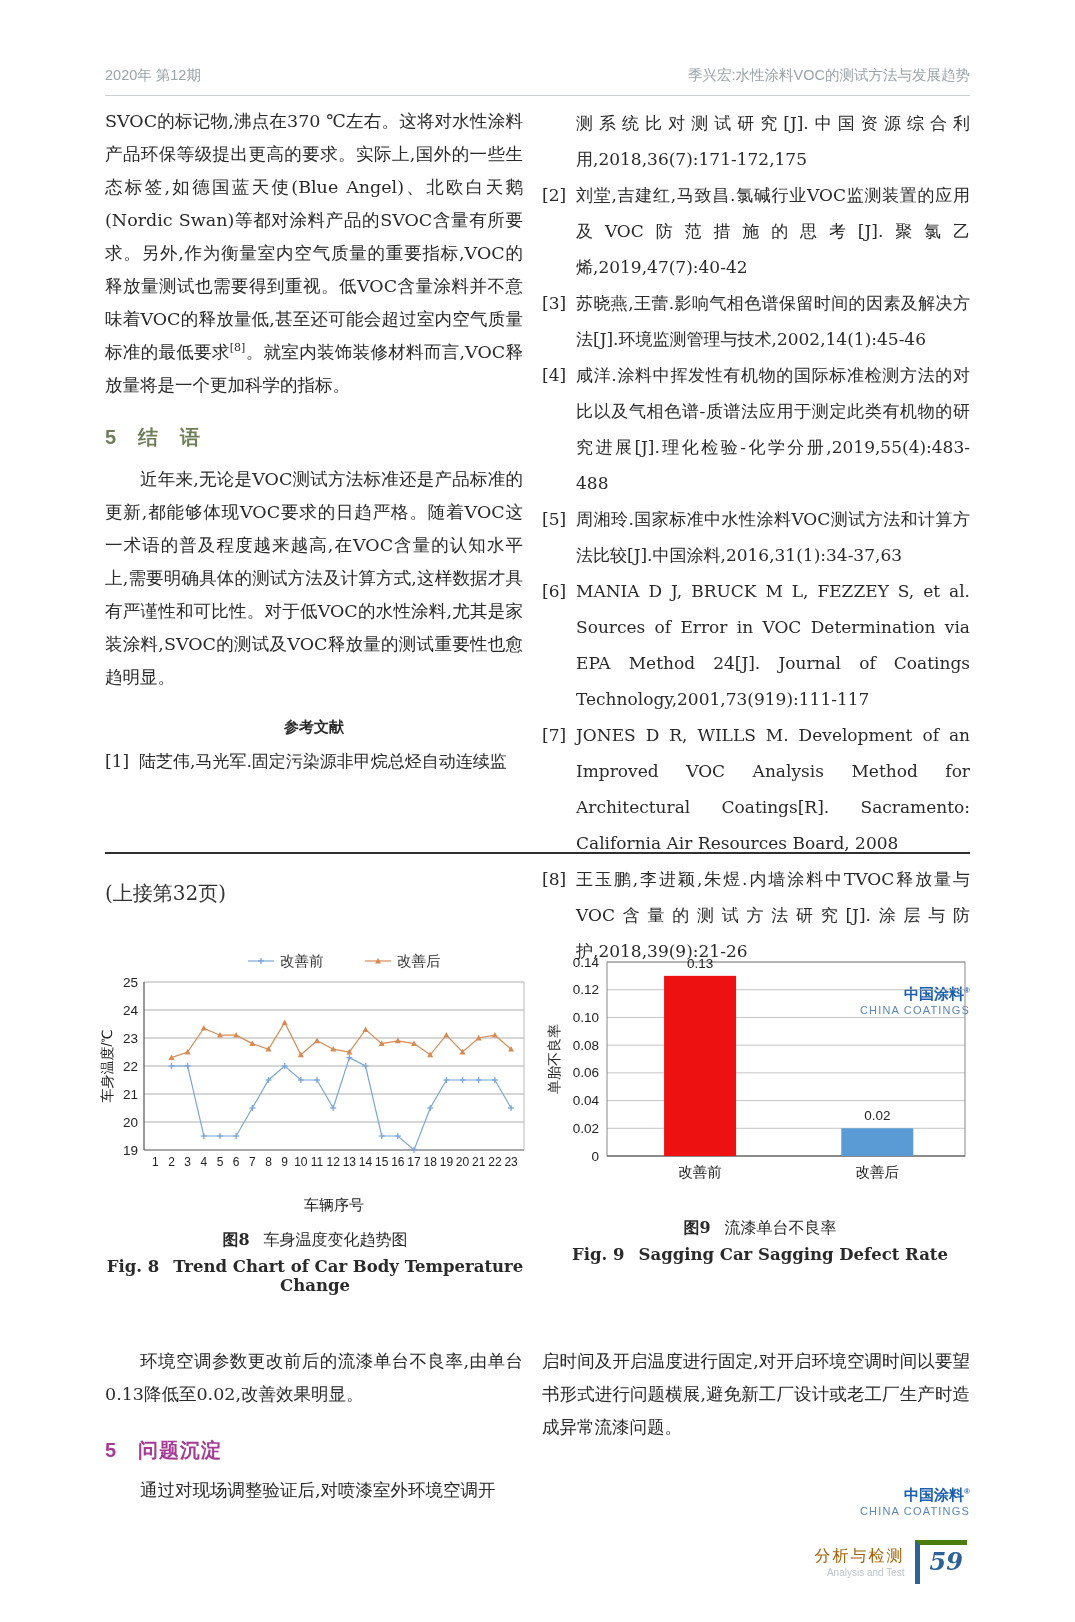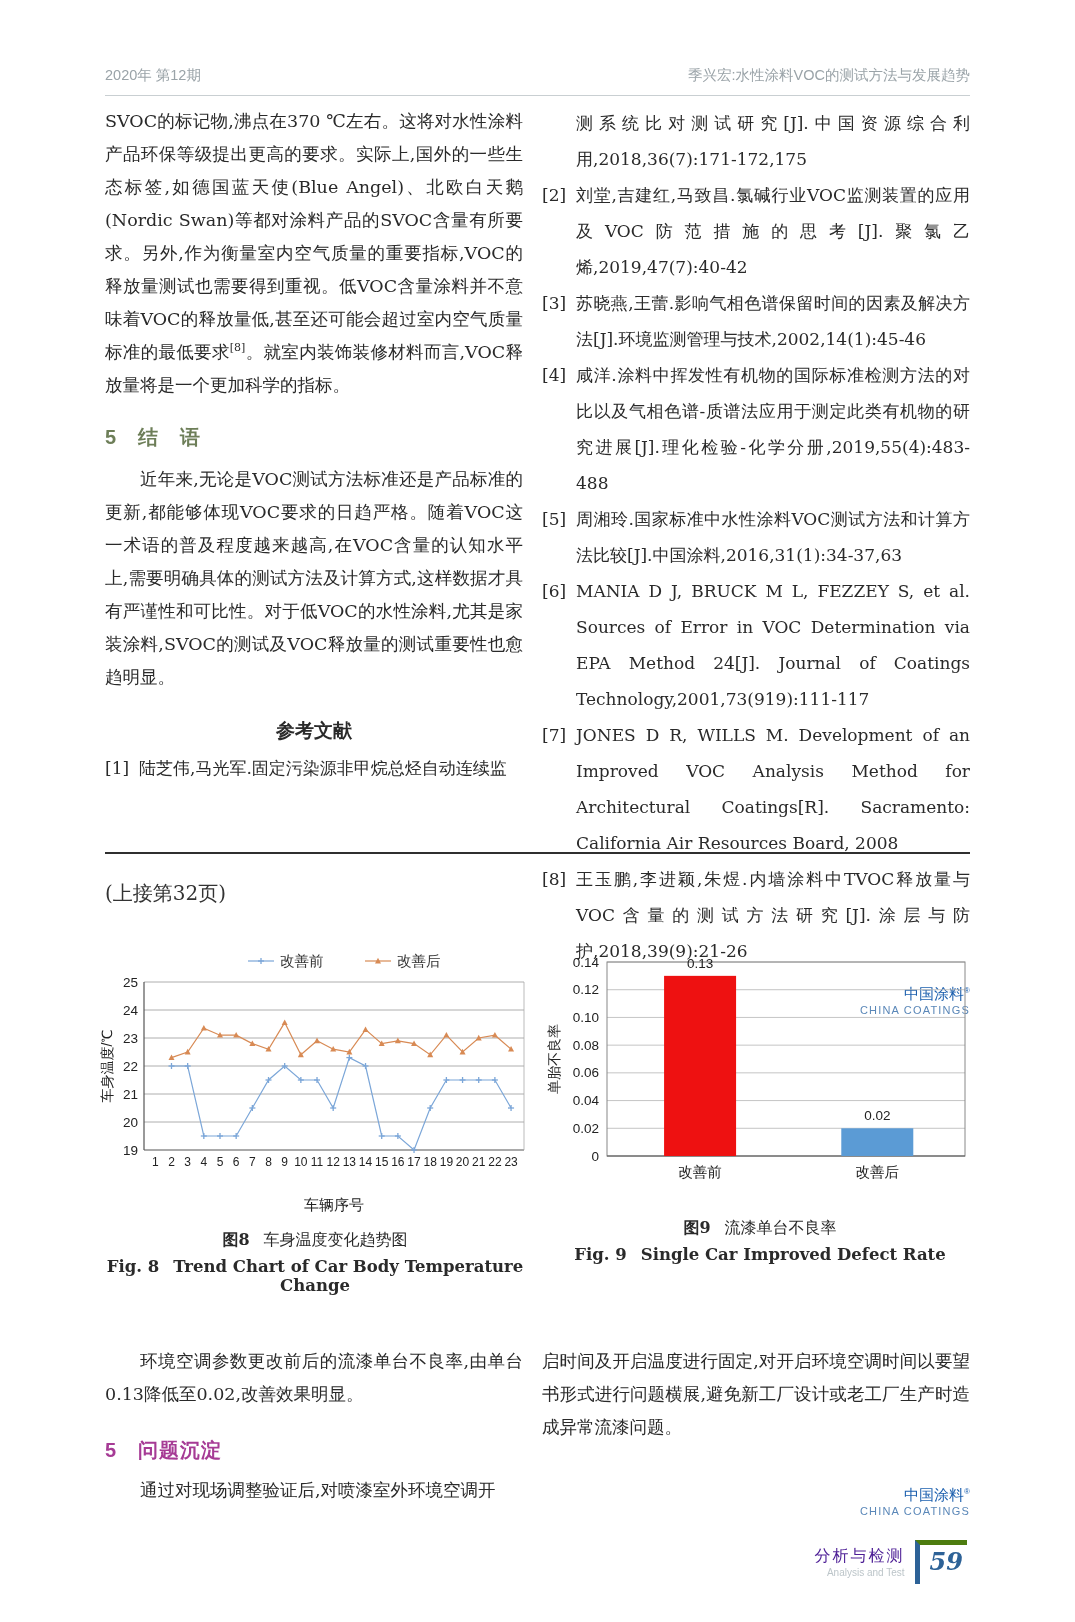--- a/index.html
+++ b/index.html
@@ -22,28 +22,28 @@
   .col-l { width:418px; }
   .col-r { width:428px; }
 
   p.body { font-size:17.5px; line-height:33px; text-align:justify; }
   p.ind { text-indent:2em; }
 
   h2.sec { font-family:"Liberation Sans",sans-serif; font-weight:600; font-size:20px; letter-spacing:1px; margin:22px 0 12px 0; }
   h2.sec.green { color:#6d7e58; }
   h2.sec.magenta { color:#a63b95; margin:26px 0 10px 0; }
 
-  .ref-title { text-align:center; font-weight:bold; font-size:19px; margin:24px 0 6px 0; }
+  .ref-title { text-align:center; font-weight:bold; font-size:15px; margin:24px 0 6px 0; }
   ul.refs { list-style:none; }
   ul.refs li { display:flex; font-size:17px; line-height:36px; }
   ul.refs li .num { flex:0 0 34px; }
   ul.refs li .txt { flex:1; text-align:justify; }
 
   .logo { text-align:right; margin-top:16px; }
-  .logo .cn { color:#1b5fae; font-weight:normal; font-size:15px; font-family:"Liberation Sans",sans-serif; }
+  .logo .cn { color:#1b5fae; font-weight:bold; font-size:15px; font-family:"Liberation Sans",sans-serif; }
   .logo .cn sup { font-size:8px; }
   .logo .en { color:#5a87b8; font-size:11px; letter-spacing:1.2px; font-family:"Liberation Sans",sans-serif; }
 
   .divider { position:absolute; top:852px; left:105px; right:105px; height:2px; background:#2f2f2f; }
   .continued { position:absolute; top:880px; left:105px; font-size:20px; color:#333; }
 
   
   .figs { position:absolute; top:948px; left:100px; width:875px; display:flex; justify-content:space-between; }
   figure { width:430px; }
   .cap { text-align:center; }
@@ -53,21 +53,21 @@
   .cap-en .lab { margin-right:14px; }
   .fig9-pad { margin-top:14px; }
   svg text { font-family:"Liberation Sans",sans-serif; }
 
   
   .cols.bottom { top:1345px; }
 
   
   .footer { position:absolute; top:1540px; right:108px; display:flex; align-items:flex-start; }
   .f-text { text-align:right; margin-right:10px; padding-top:6px; font-family:"Liberation Sans",sans-serif; }
-  .f-cn { font-size:16px; color:#4c1d95; letter-spacing:2px; }
+  .f-cn { font-size:16px; color:#a16207; letter-spacing:2px; }
   .f-en { font-size:10px; color:#bcc5c9; }
   .pnum-box { border-top:5px solid #4d7c0f; border-left:5px solid #2d6297; padding:2px 4px 8px 10px; }
   .pnum { font-family:"DejaVu Serif","Liberation Serif",serif; font-style:italic; font-weight:bold;
           font-size:24px; color:#2d6297; }
   sup.cite { font-size:11px; vertical-align:super; line-height:0; }
 </style>
 </head>
 <body>
 
 <div class="page">
@@ -283,21 +283,21 @@
             <rect x="119.07999999999998" y="27.85714285714286" width="72" height="180.14285714285714" fill="#ee1111"></rect>
             <text x="155.07999999999998" y="19.85714285714286" font-size="13.5" text-anchor="middle" fill="#222">0.13</text>
             <text x="155.07999999999998" y="229" font-size="14.5" text-anchor="middle" fill="#222">改善前</text>
             <rect x="296.29" y="180.28571428571428" width="72" height="27.714285714285722" fill="#5b9bd5"></rect>
             <text x="332.29" y="172.28571428571428" font-size="13.5" text-anchor="middle" fill="#222">0.02</text>
             <text x="332.29" y="229" font-size="14.5" text-anchor="middle" fill="#222">改善后</text>
             <text x="14" y="111" font-size="14" text-anchor="middle" fill="#222" transform="rotate(-90 14 111)">单胎不良率</text>
           </svg></div>
       <figcaption class="cap fig9-pad">
         <div class="cap-cn"><span class="lab">图9</span><span>流漆单台不良率</span></div>
-        <div class="cap-en"><span class="lab">Fig. 9</span><span>Single Car Improved Defect Rate</span></div>
+        <div class="cap-en"><span class="lab">Fig. 9</span><span>Sagging Car Sagging Defect Rate</span></div>
       </figcaption>
     </figure>
   </div>
 
   <div class="cols bottom">
     <div class="col-l">
       <p class="body ind">环境空调参数更改前后的流漆单台不良率,由单台0.13降低至0.02,改善效果明显。</p>
       <h2 class="sec magenta">5　问题沉淀</h2>
       <p class="body ind">通过对现场调整验证后,对喷漆室外环境空调开</p>
     </div>

